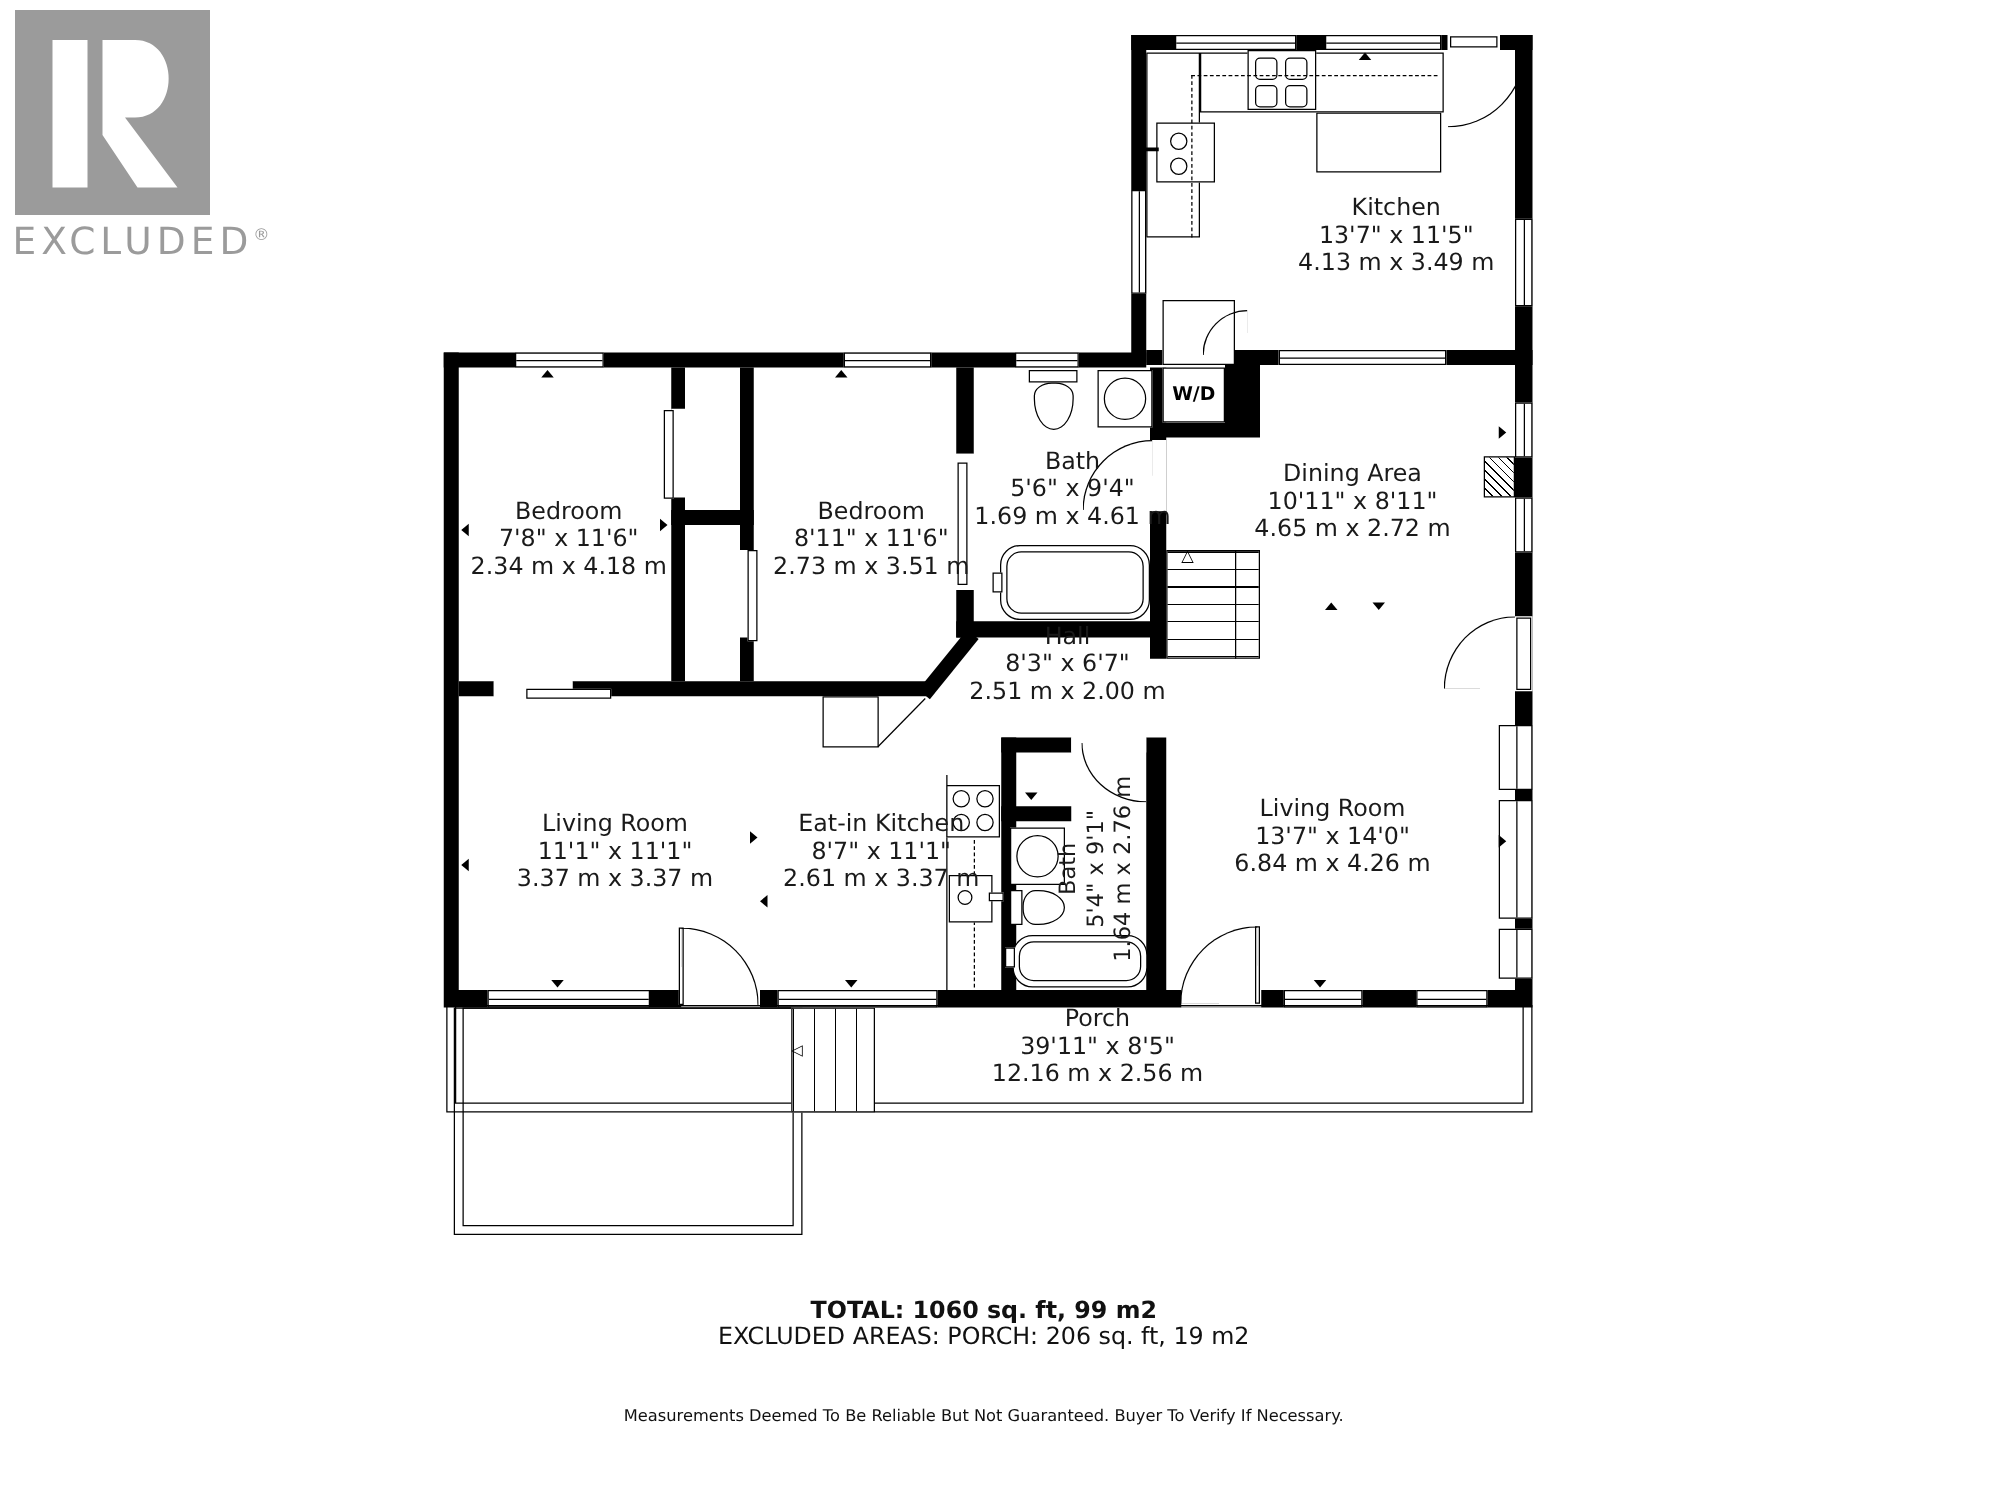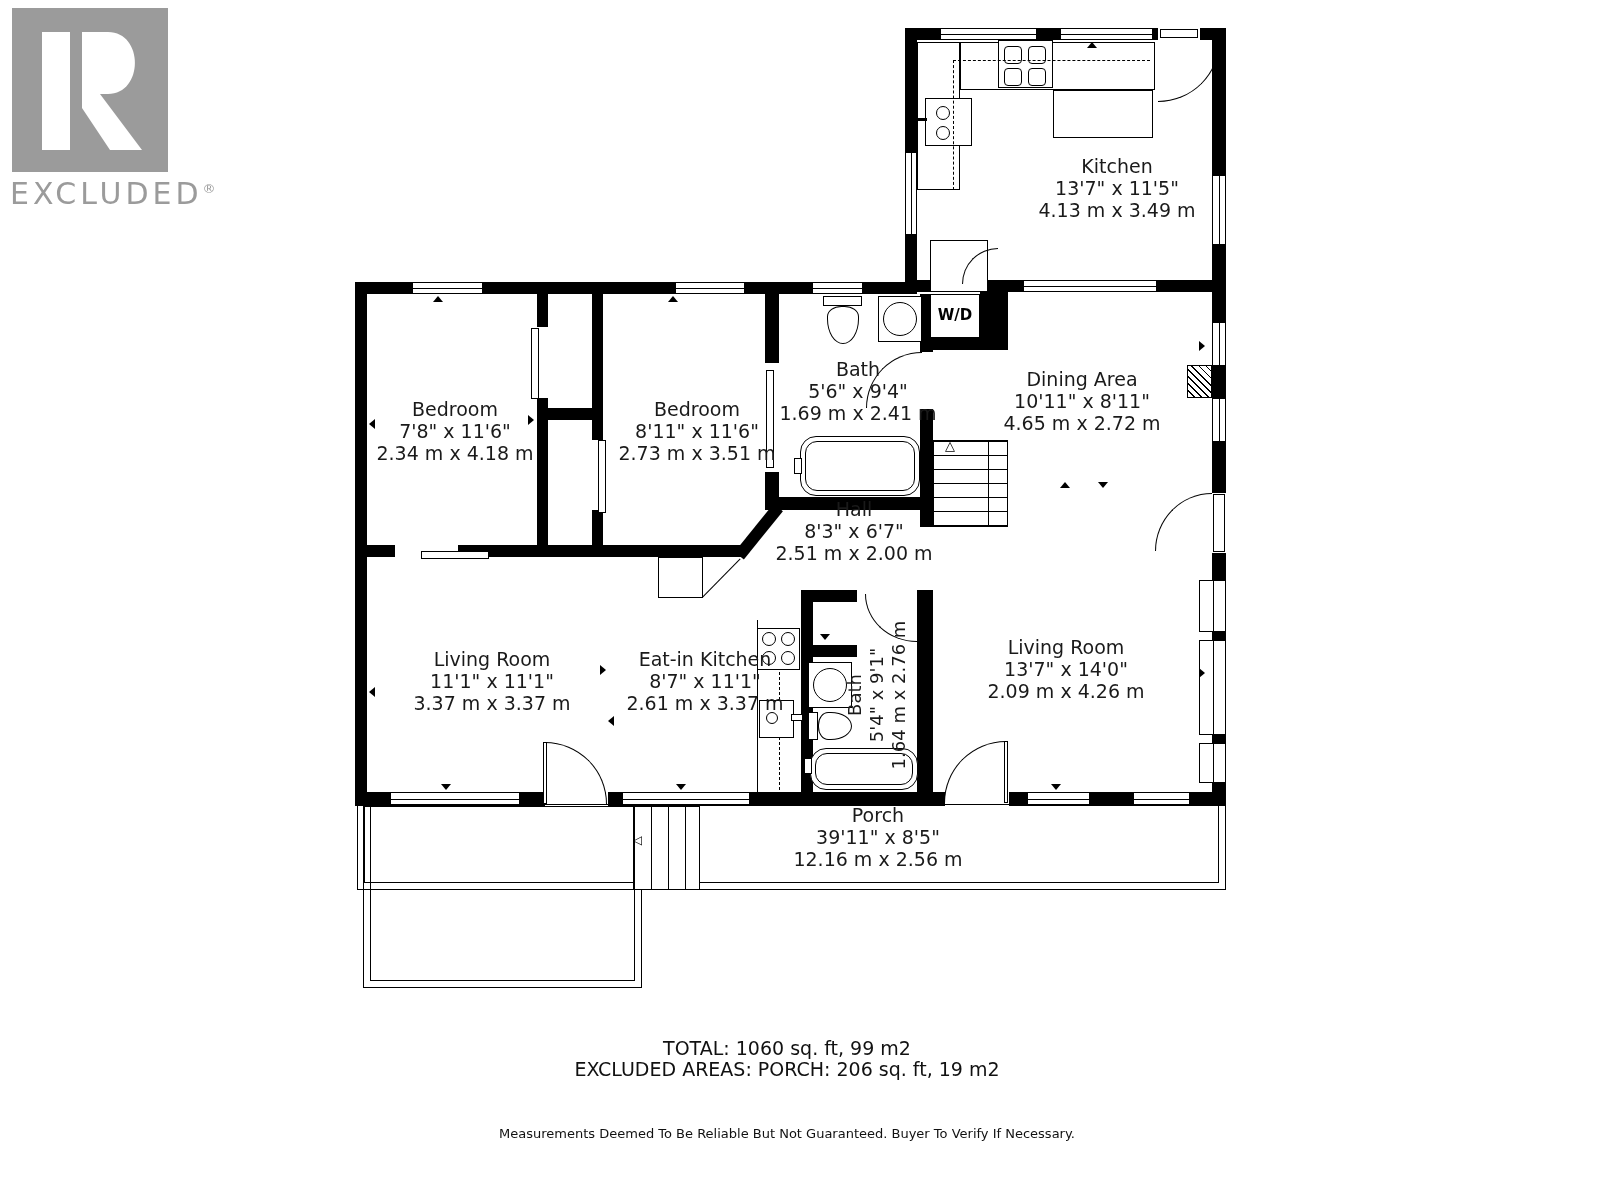--- a/index.html
+++ b/index.html
@@ -36,21 +36,21 @@
   .dashh{border-top:1px dashed #000;background:transparent;}
   .tri-u{width:0;height:0;border-left:5px solid transparent;border-right:5px solid transparent;border-bottom:6px solid #000;}
   .tri-d{width:0;height:0;border-left:5px solid transparent;border-right:5px solid transparent;border-top:6px solid #000;}
   .tri-l{width:0;height:0;border-top:5px solid transparent;border-bottom:5px solid transparent;border-right:6px solid #000;}
   .tri-r{width:0;height:0;border-top:5px solid transparent;border-bottom:5px solid transparent;border-left:6px solid #000;}
   .glyph{font-size:13px;line-height:1;color:#000;z-index:6;}
   .room-label{position:absolute;text-align:center;font-size:19px;line-height:22px;color:#1a1a1a;z-index:10;}
   .room-label.rot{transform:rotate(-90deg);font-size:18px;}
   .wd-label{position:absolute;font-size:15px;font-weight:bold;text-align:center;z-index:10;color:#000;}
   .summary{position:absolute;left:437px;top:1038px;width:700px;text-align:center;font-size:19px;line-height:21px;color:#111;z-index:10;}
-  .summary .b{font-weight:normal;}
+  .summary .b{font-weight:bold;}
   .disclaimer{position:absolute;left:437px;top:1126px;width:700px;text-align:center;font-size:13px;color:#111;z-index:10;}
   .logo{position:absolute;left:12px;top:8px;z-index:10;}
   .logo-text{position:absolute;left:10px;top:176px;width:220px;font-size:30px;letter-spacing:4px;color:#9b9b9b;font-weight:500;z-index:10;}
   .logo-text sup{font-size:13px;letter-spacing:0;}
 </style>
 </head>
 <body>
 
 <div id="plan">
 
@@ -81,21 +81,21 @@
     <div>2.34 m x 4.18 m</div>
   </div>
   <div class="room-label" style="left:597px;top:398px;width:200px">
     <div>Bedroom</div>
     <div>8'11" x 11'6"</div>
     <div>2.73 m x 3.51 m</div>
   </div>
   <div class="room-label" style="left:758px;top:358px;width:200px">
     <div>Bath</div>
     <div>5'6" x 9'4"</div>
-    <div>1.69 m x 2.41 m</div>
+    <div>1.69 m x 4.61 m</div>
   </div>
   <div class="room-label" style="left:754px;top:498px;width:200px">
     <div>Hall</div>
     <div>8'3" x 6'7"</div>
     <div>2.51 m x 2.00 m</div>
   </div>
   <div class="room-label" style="left:392px;top:648px;width:200px">
     <div>Living Room</div>
     <div>11'1" x 11'1"</div>
     <div>3.37 m x 3.37 m</div>
@@ -106,21 +106,21 @@
     <div>2.61 m x 3.37 m</div>
   </div>
   <div class="room-label rot" style="left:777px;top:662px;width:200px">
     <div>Bath</div>
     <div>5'4" x 9'1"</div>
     <div>1.64 m x 2.76 m</div>
   </div>
   <div class="room-label" style="left:966px;top:636px;width:200px">
     <div>Living Room</div>
     <div>13'7" x 14'0"</div>
-    <div>2.09 m x 4.26 m</div>
+    <div>6.84 m x 4.26 m</div>
   </div>
   <div class="room-label" style="left:778px;top:804px;width:200px">
     <div>Porch</div>
     <div>39'11" x 8'5"</div>
     <div>12.16 m x 2.56 m</div>
   </div>
 
   <div class="wd-label" style="left:930px;top:306px;width:50px">W/D</div>
 
   <div class="abs glyph" style="left:945px;top:439px">△</div>

